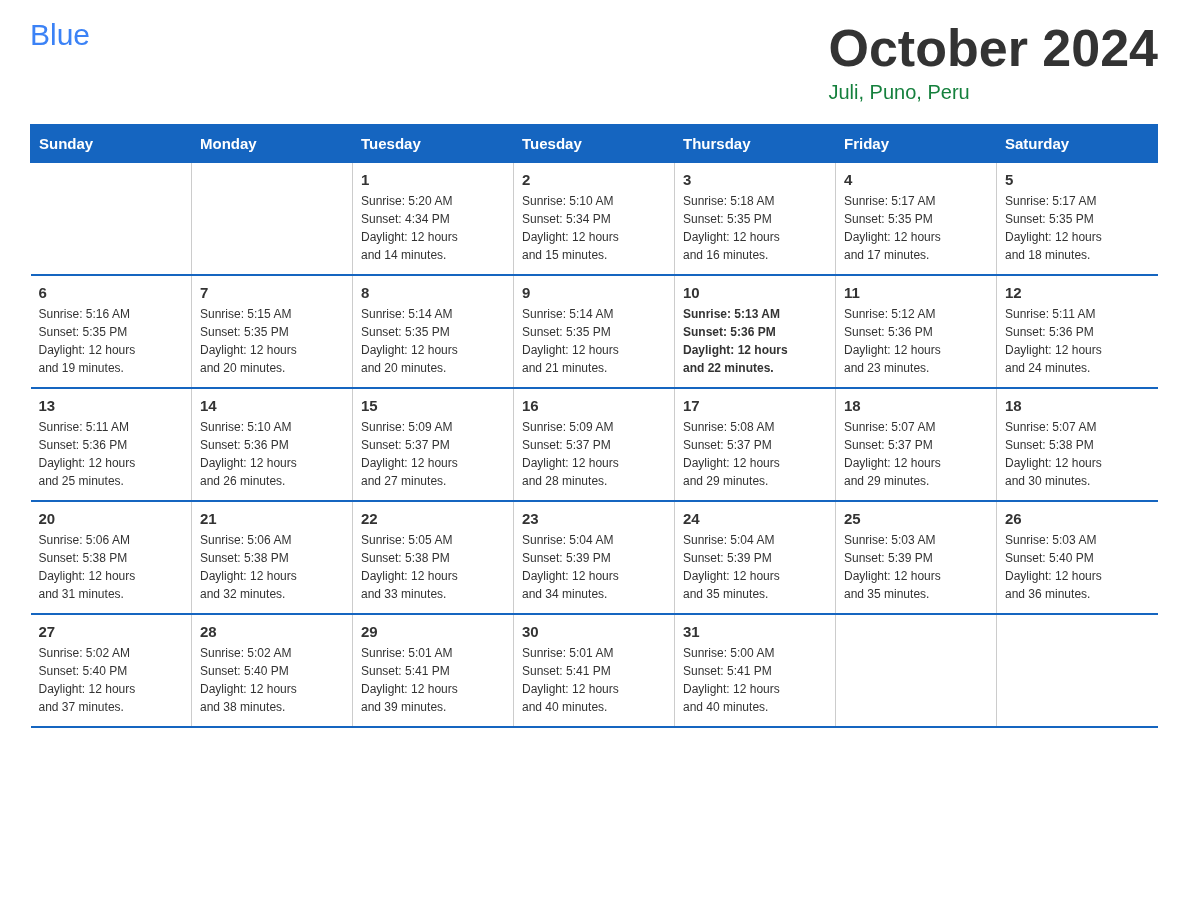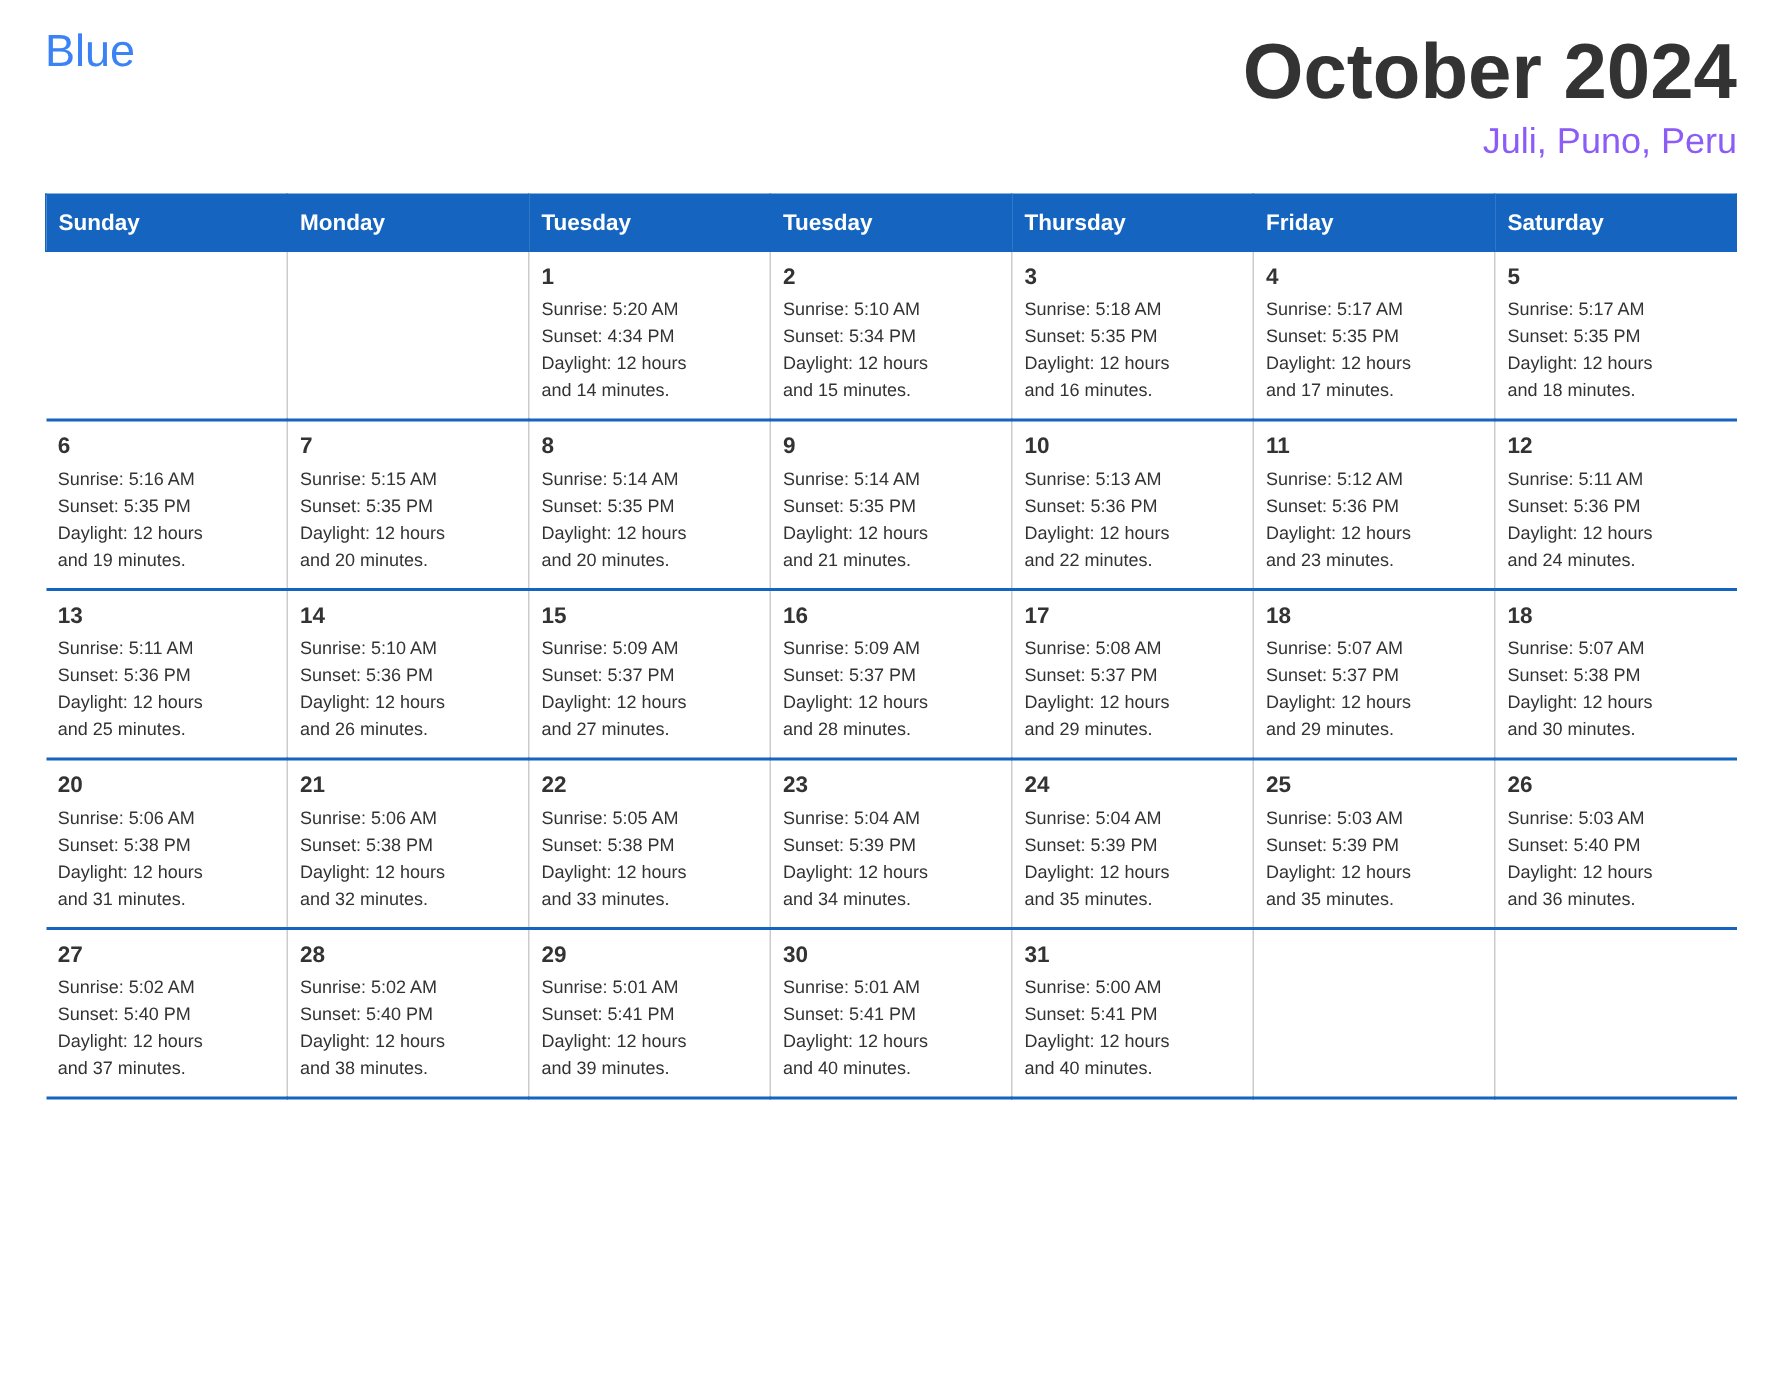--- a/index.html
+++ b/index.html
@@ -16,31 +16,31 @@
       justify-content: space-between;
       align-items: flex-start;
       margin-bottom: 20px;
     }
     .logo {
       display: flex;
       flex-direction: column;
       align-items: flex-start;
     }
     .title-area {
-      text-align: right;
+      text-align: left;
     }
     .main-title {
       font-size: 52px;
       font-weight: bold;
       color: #333;
       line-height: 1.1;
     }
     .subtitle {
-      font-size: 24px;
-      color: #8b5cf6;
+      font-size: 20px;
+      color: #15803d;
       margin-top: 4px;
     }
     table {
       width: 100%;
       border-collapse: collapse;
       table-layout: fixed;
     }
     thead tr {
       background-color: #1565c0;
       padding-left: 20px;
@@ -173,21 +173,21 @@
         </td>
         <td>
           <span class="day-num">9</span>
           <div class="day-info" style="white-space: pre-line;">Sunrise: 5:14 AM
 Sunset: 5:35 PM
 Daylight: 12 hours
 and 21 minutes.</div>
         </td>
         <td>
           <span class="day-num">10</span>
-          <div class="day-info" style="white-space: pre-line;">Sunrise: 5:13 AM
+          <div class="day-info" style="white-space: pre-line; font-weight: bold;">Sunrise: 5:13 AM
 Sunset: 5:36 PM
 Daylight: 12 hours
 and 22 minutes.</div>
         </td>
         <td>
           <span class="day-num">11</span>
           <div class="day-info" style="white-space: pre-line;">Sunrise: 5:12 AM
 Sunset: 5:36 PM
 Daylight: 12 hours
 and 23 minutes.</div>

